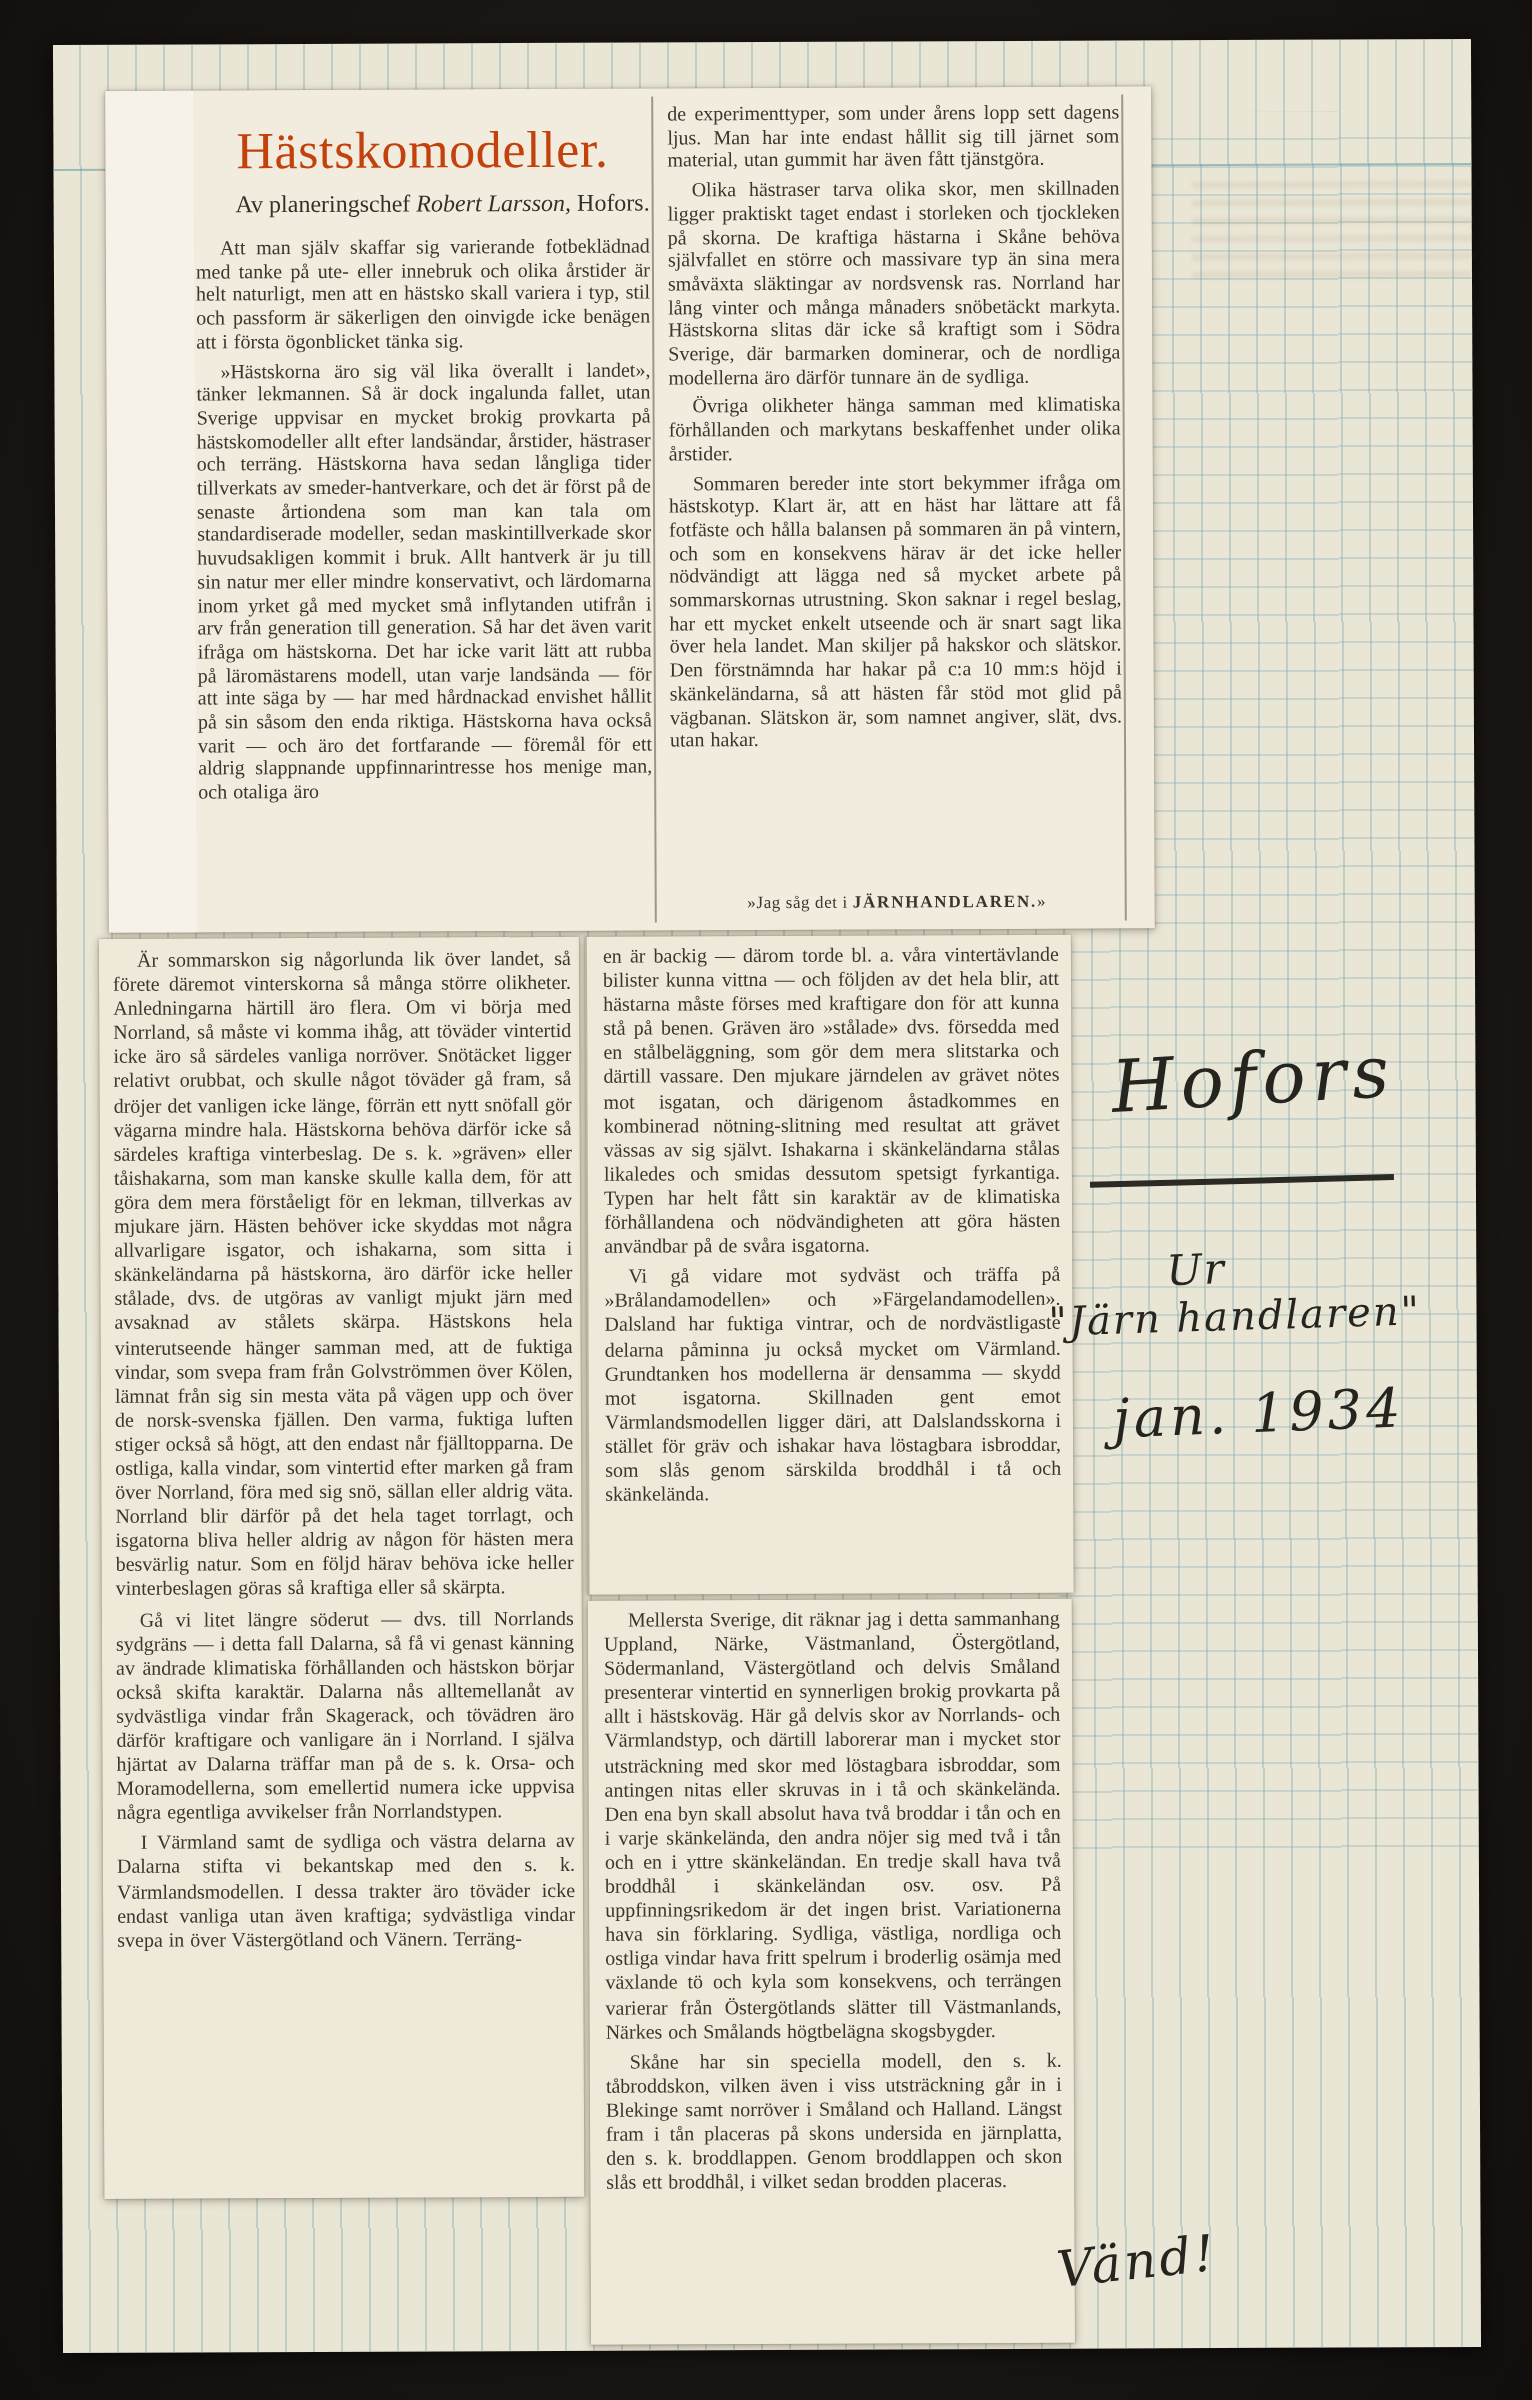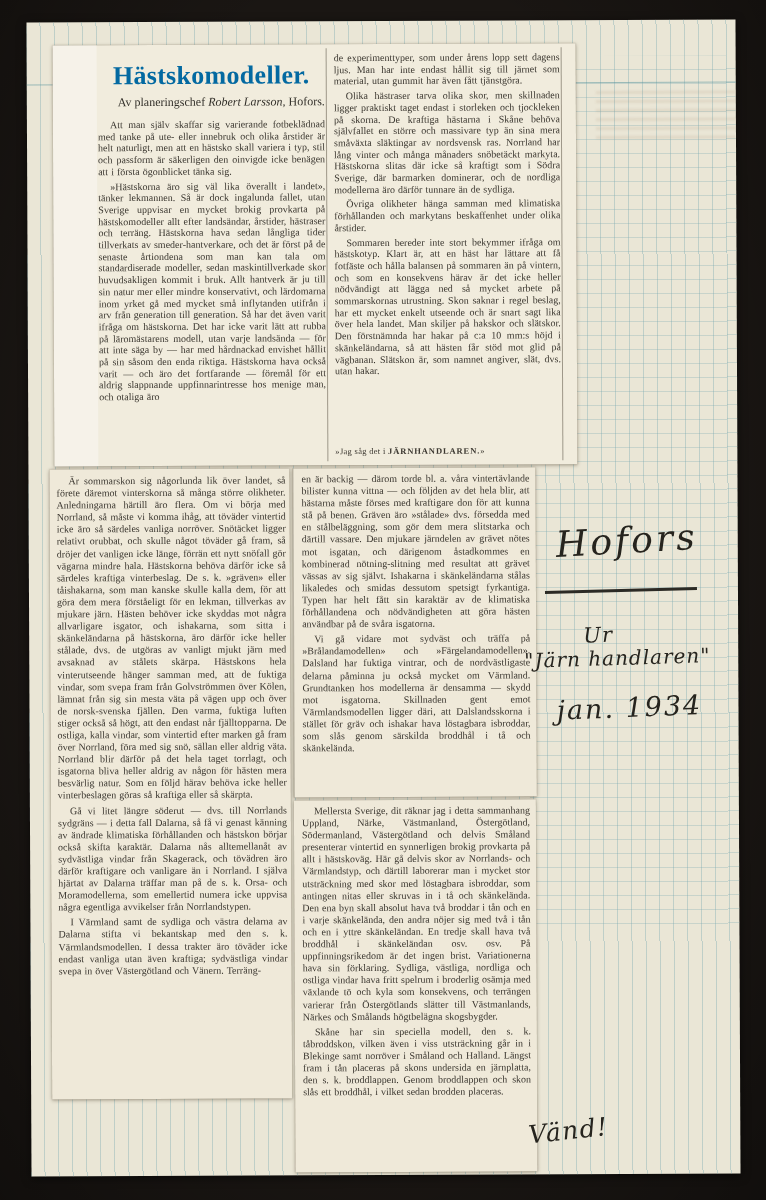--- a/index.html
+++ b/index.html
@@ -45,35 +45,35 @@
     background:rgba(255,255,255,0.35);}
   .clip-bl{left:21px;top:447px;width:240px;height:630px;background:#efe9d9;}
   .clip-br1{left:264px;top:447px;width:242px;height:329px;background:#efe9d9;}
   .clip-br2{left:264px;top:779px;width:242px;height:372px;background:#efe9d9;}
   .colL{position:absolute;left:45px;top:6px;width:227px;}
   .colR{position:absolute;left:281px;top:8px;width:226px;}
   .vrule{position:absolute;top:4px;bottom:4px;width:1px;background:rgba(90,82,68,0.55);}
   .vrule.r1{left:273px;}
   .vrule.r2{left:508px;}
   .title{
-    margin:10px 0 4px 0;text-align:center;font-weight:bold;font-size:26px;
-    letter-spacing:0.3px;color:#0369a1;
+    margin:10px 0 4px 0;text-align:center;font-weight:normal;font-size:26px;
+    letter-spacing:0.3px;color:#c2410c;
   }
   .byline{text-align:right;font-size:12px;margin:0 0 9px 0;color:#33302a;}
   .clip p.body{
     margin:0 0 3px 0;font-size:10px;line-height:11.7px;text-align:justify;
     text-indent:12px;word-spacing:0.5px;
   }
   .clip-bl p.body, .clip-br1 p.body, .clip-br2 p.body{line-height:12.1px;}
   .clip p.noindent{text-indent:0;}
   .btext{padding:6px 4px 0 7px;width:229px;}
   .brtext{padding:5px 5px 0 8px;width:228px;}
   .clip-br1{border-left:1px solid rgba(90,82,68,0.35);}
   .caption{
-    position:absolute;left:281px;top:402px;width:226px;text-align:left;
+    position:absolute;left:281px;top:402px;width:226px;text-align:center;
     font-size:8.5px;color:#3a362f;letter-spacing:0.3px;
   }
   .caption b{letter-spacing:0.9px;}
   
   .hw{
     position:absolute;font-family:"DejaVu Serif",serif;font-style:italic;
     color:#26241e;white-space:nowrap;
   }
   .hw-hofors{left:527px;top:500px;font-size:36px;letter-spacing:3px;transform:rotate(-3deg);}
   .hw-underline{position:absolute;left:516px;top:569px;width:152px;height:2.5px;

